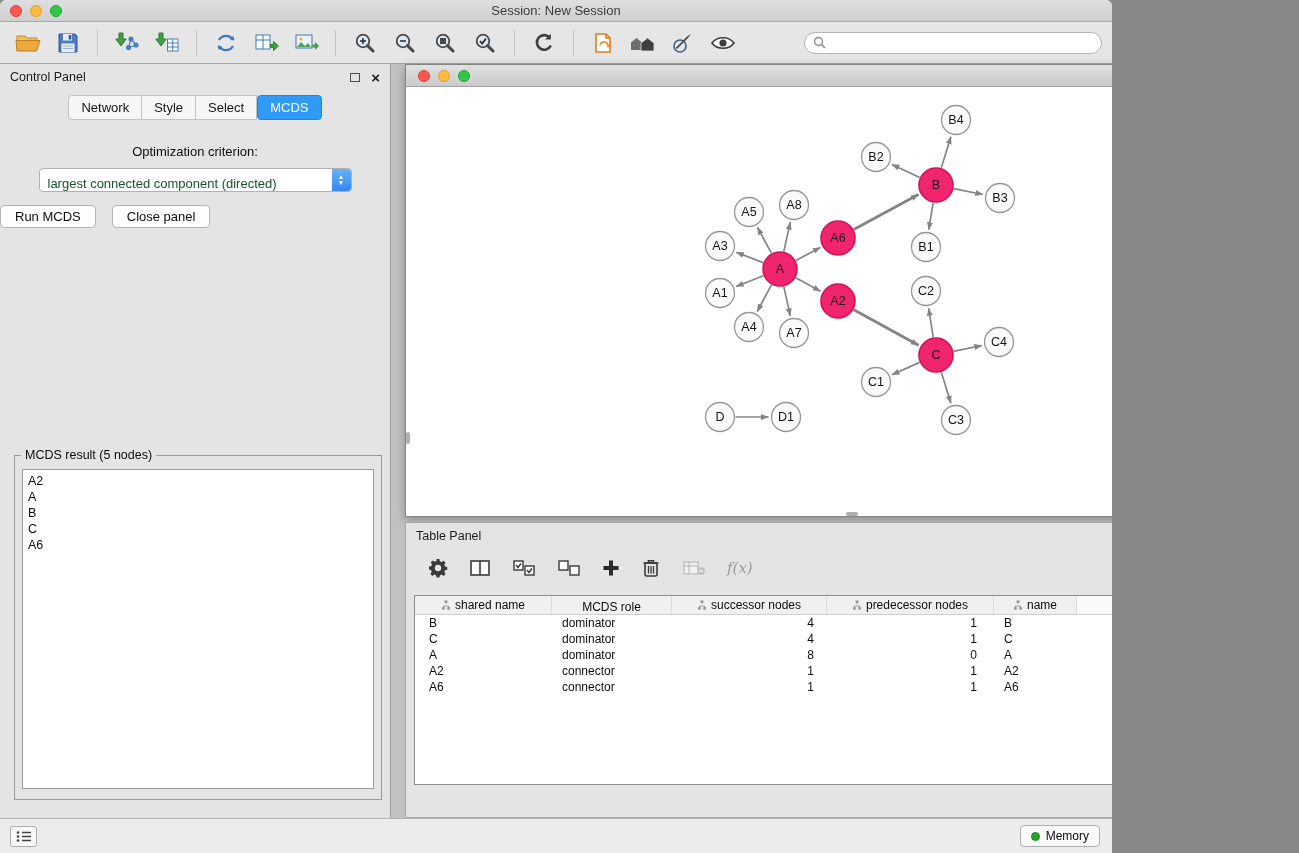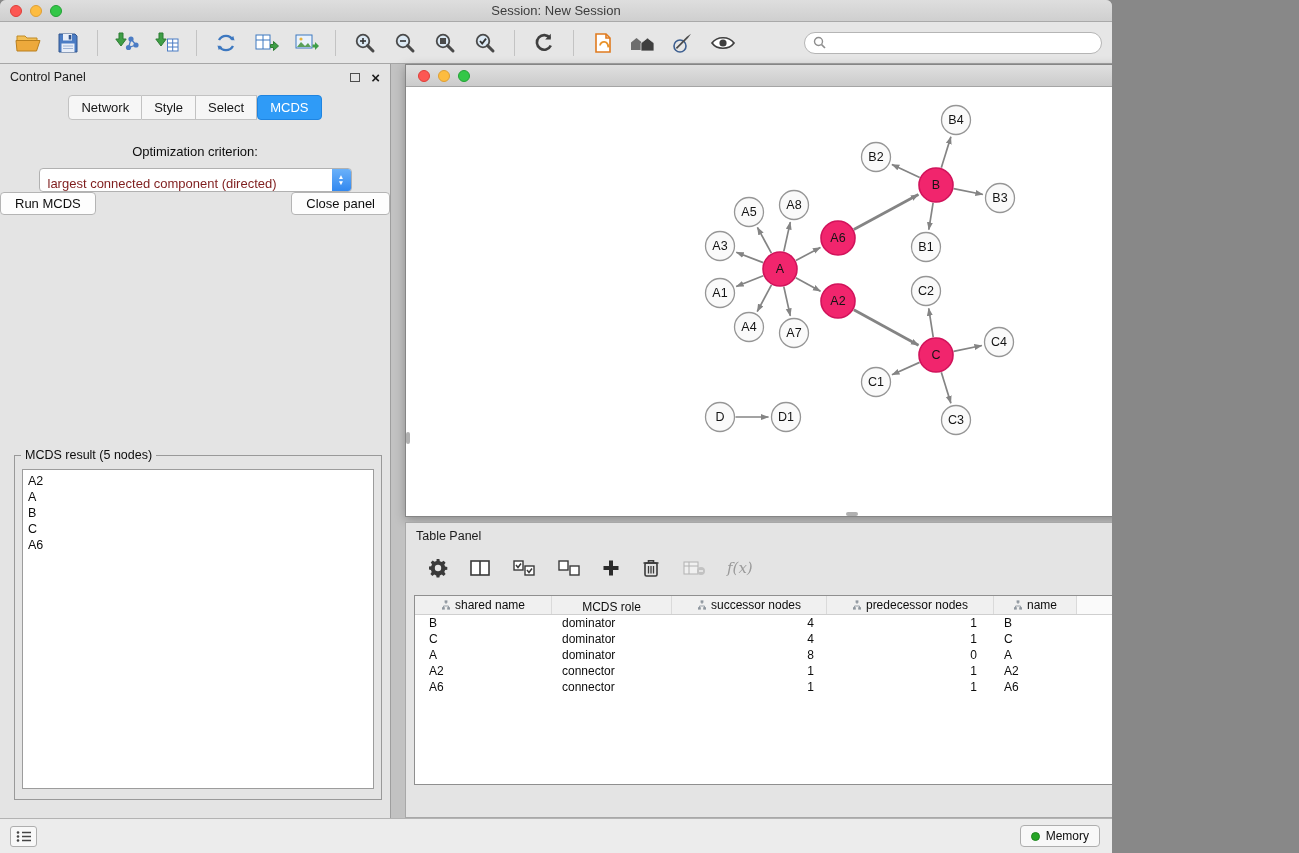--- a/index.html
+++ b/index.html
@@ -50,27 +50,27 @@
     font-size:13px; padding:4px 12px; background:#f6f6f6;
     border:1px solid #c2c2c2; border-left:none; color:#161616; cursor:default;
   }
   .cp-tab:first-child { border-left:1px solid #c2c2c2; border-radius:4px 0 0 4px; }
   .cp-tab.active { background:#2f9bf7; border:1px solid #1f84e0; color:#fff; border-radius:4px; }
   .opt-label { text-align:center; margin-top:24px; font-size:13px; color:#0d0d0d; }
   .dropdown {
     margin:9px auto 0; width:313px; height:24px; background:#fff;
     border:1px solid #b1b1b1; border-radius:4px; display:flex; align-items:center; overflow:hidden;
   }
-  .dd-text { flex:1; font-size:13px; padding-left:8px; color:#7f1d1d; white-space:nowrap;margin-top:7px; }
+  .dd-text { flex:1; font-size:13px; padding-left:8px; color:#14532d; white-space:nowrap;margin-top:7px; }
   .dd-stepper {
     width:19px; height:24px; background:linear-gradient(#6db3fa,#2f86ef);
     display:flex; flex-direction:column; align-items:center; justify-content:center;
     color:#fff; font-size:6.5px; line-height:6.5px; border-radius:0 3px 3px 0;
   }
-  .cp-buttons { display:flex; justify-content:space-between; gap:16px; }
+  .cp-buttons { display:flex; justify-content:flex-start; gap:16px; margin-top:13px; }
   .cp-btn {
     font-size:13px; padding:3px 14px; background:#fdfdfd;
     border:1px solid #b4b4b4; border-radius:4px; color:#0d0d0d;
   }
   .mcds-box { position:absolute; left:14px; top:391px; width:368px; height:345px; border:1px solid #999;padding-left:13px; }
   .mcds-box-title { position:absolute; top:-8px; left:6px; background:#e4e4e4; padding:0 4px; font-size:12.5px; color:#0d0d0d; }
   .mcds-list {
     position:absolute; left:7px; right:7px; top:13px; bottom:10px;
     background:#fff; border:1px solid #9c9c9c; overflow:auto; padding:3px 5px;
   }

